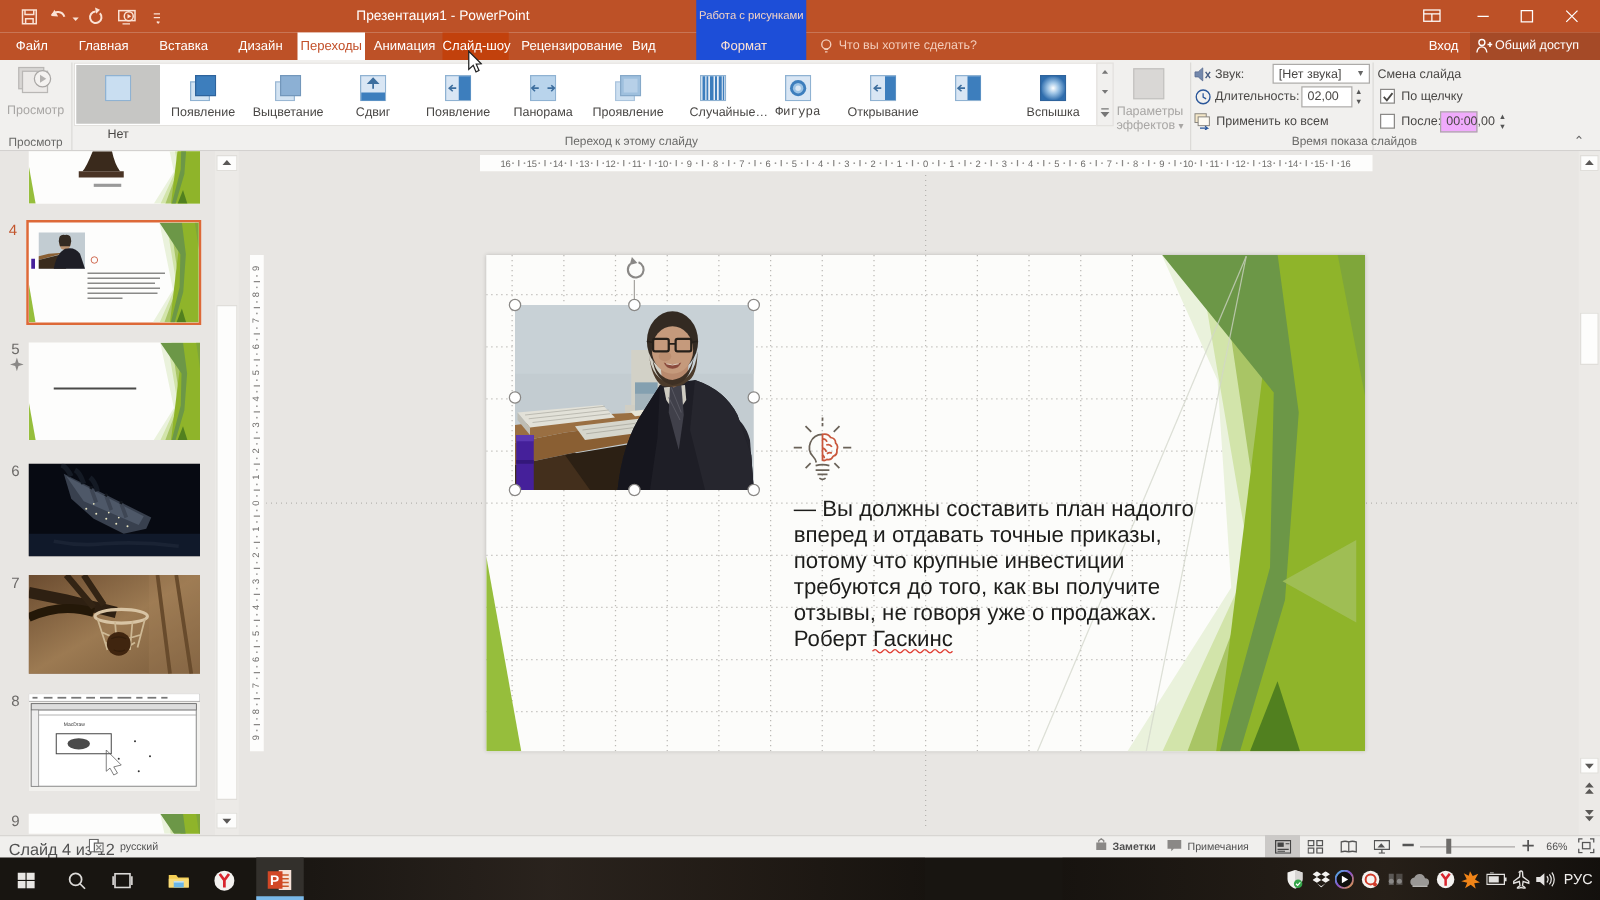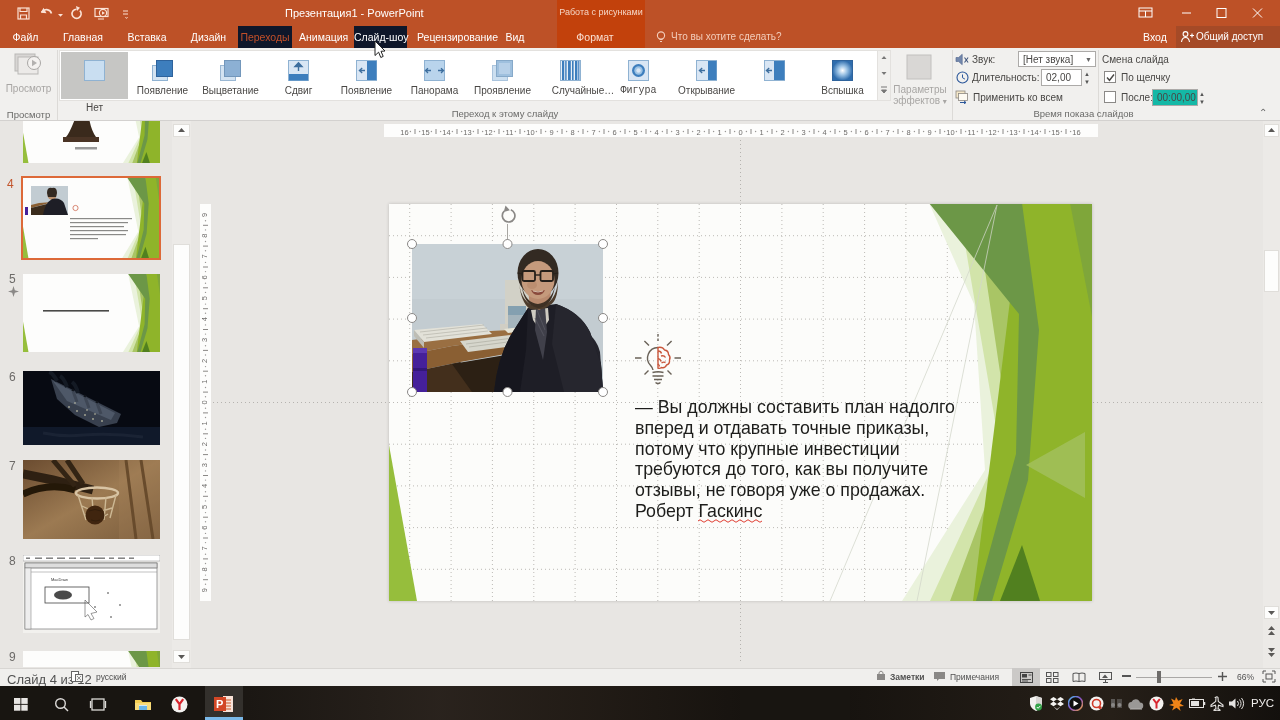--- a/index.html
+++ b/index.html
@@ -1,20 +1,20 @@
 <!DOCTYPE html>
 <html><head><meta charset="utf-8">
 <style>
 *{margin:0;padding:0;box-sizing:border-box;}
 html,body{width:1280px;height:720px;overflow:hidden;font-family:"Liberation Sans",sans-serif;}
 .abs{position:absolute;}
 #app{position:relative;width:1280px;height:720px;background:#e8e6e3;}
 
 #titlebar{position:absolute;left:0;top:0;width:1280px;height:26px;background:#bd5127;}
-#ctxhdr{position:absolute;left:557px;top:0;width:88px;height:48px;background:#c2410c;}
+#ctxhdr{position:absolute;left:557px;top:0;width:88px;height:48px;background:#1d4ed8;}
 #ctxhdr .lbl{position:absolute;left:0;top:7px;width:88px;text-align:center;font-size:9px;color:#f4d4c4;}
 #title{position:absolute;left:285px;top:7px;width:124px;text-align:center;font-size:11px;color:#fff;white-space:nowrap;}
 
 #tabsrow{position:absolute;left:0;top:26px;width:1280px;height:22px;background:#bd5127;}
 .tab{position:absolute;top:26px;height:22px;white-space:nowrap;line-height:22px;color:#fff;font-size:10.5px;text-align:center;}
 
 #ribbon{position:absolute;left:0;top:48px;width:1280px;height:73px;background:#f1f0ee;border-bottom:1px solid #d3d1cf;}
 .grplbl{position:absolute;top:0;font-size:9.5px;color:#6a6a68;text-align:center;}
 .vsep{position:absolute;top:2px;height:100px;width:1px;background:#dcdad7;}
 .tlbl{position:absolute;top:85px;width:68px;text-align:center;font-size:10px;color:#494745;white-space:nowrap;}
@@ -60,23 +60,23 @@
       <path d="M52 13h9"></path>
       <rect x="87" y="8.5" width="9" height="9"></rect>
       <path d="M123 8.5l9 9M132 8.5l-9 9"></path>
     </g>
   </svg>
 
   <div class="tab" style="left:8px;width:35px;">Файл</div>
   <div class="tab" style="left:58px;width:50px;">Главная</div>
   <div class="tab" style="left:123px;width:48px;">Вставка</div>
   <div class="tab" style="left:186px;width:45px;">Дизайн</div>
-  <div class="tab" style="left:238px;width:54px;background:#0f172a;color:#c24f29;">Переходы</div>
+  <div class="tab" style="left:238px;width:54px;background:#ffffff;color:#c24f29;">Переходы</div>
   <div class="tab" style="left:299px;width:49px;">Анимация</div>
-  <div class="tab" style="left:354px;width:53px;background:#0f172a;">Слайд-шоу</div>
+  <div class="tab" style="left:354px;width:53px;background:#c2410c;">Слайд-шоу</div>
   <div class="tab" style="left:417px;width:76px;">Рецензирование</div>
   <div class="tab" style="left:500px;width:30px;">Вид</div>
   <div class="tab" style="left:563px;width:64px;color:#fbe0d3;">Формат</div>
 
   <svg class="abs" style="left:653px;top:29px" width="16" height="16" viewBox="0 0 16 16">
     <g stroke="#f3cdbb" fill="none" stroke-width="1.1">
       <circle cx="8" cy="6.5" r="3.6"></circle>
       <path d="M6.5 10.5h3M7 12.5h2"></path>
     </g>
   </svg>
@@ -225,21 +225,21 @@
   <div class="vsep" style="left:1098px;top:50px;height:70px;"></div>
 
   <div class="abs" style="left:1102px;top:54px;font-size:10px;color:#494745;">Смена слайда</div>
   <div class="abs" style="left:1104px;top:71px;width:12px;height:12px;background:#fff;border:1px solid #8b8987;"></div>
   <svg class="abs" style="left:1105px;top:72px" width="11" height="11" viewBox="0 0 11 11">
       <path d="M2 5.5l2.5 2.8L9 2.5" stroke="#4a4845" stroke-width="1.4" fill="none"></path>
     </svg>
   <div class="abs" style="left:1121px;top:72px;font-size:10px;color:#494745;">По щелчку</div>
   <div class="abs" style="left:1104px;top:91px;width:12px;height:12px;background:#fff;border:1px solid #8b8987;"></div>
   <div class="abs" style="left:1121px;top:92px;font-size:10px;color:#494745;">После:</div>
-  <div class="abs" style="left:1152px;top:89px;width:46px;height:17px;background:#14b8a6;border:1px solid #acaaa8;font-size:10px;color:#494745;padding:2px 0 0 4px;">00:00,00</div>
+  <div class="abs" style="left:1152px;top:89px;width:30px;height:17px;background:#f0abfc;border:1px solid #acaaa8;font-size:10px;color:#494745;padding:2px 0 0 4px;">00:00,00</div>
   <div class="abs" style="left:1199px;top:90px;font-size:6px;color:#555;line-height:8px;">▲<br>▼</div>
   <div class="grplbl" style="left:952px;top:108px;width:263px;">Время показа слайдов</div>
   <div class="grplbl" style="left:59px;top:108px;width:892px;">Переход к этому слайду</div>
   <div class="abs" style="left:1259px;top:107px;font-size:10px;color:#666;">⌃</div>
   <div id="content"></div>
 
   <div class="snum" style="left:7px;top:177px;color:#c2552c;">4</div>
   <div class="snum" style="left:9px;top:272px;">5</div>
   <svg class="abs" style="left:8px;top:286px" width="11" height="11" viewBox="0 0 11 11">
       <path d="M5.5 0l1.3 4.2L11 5.5 6.8 6.8 5.5 11 4.2 6.8 0 5.5l4.2-1.3z" fill="#8a8886"></path>

